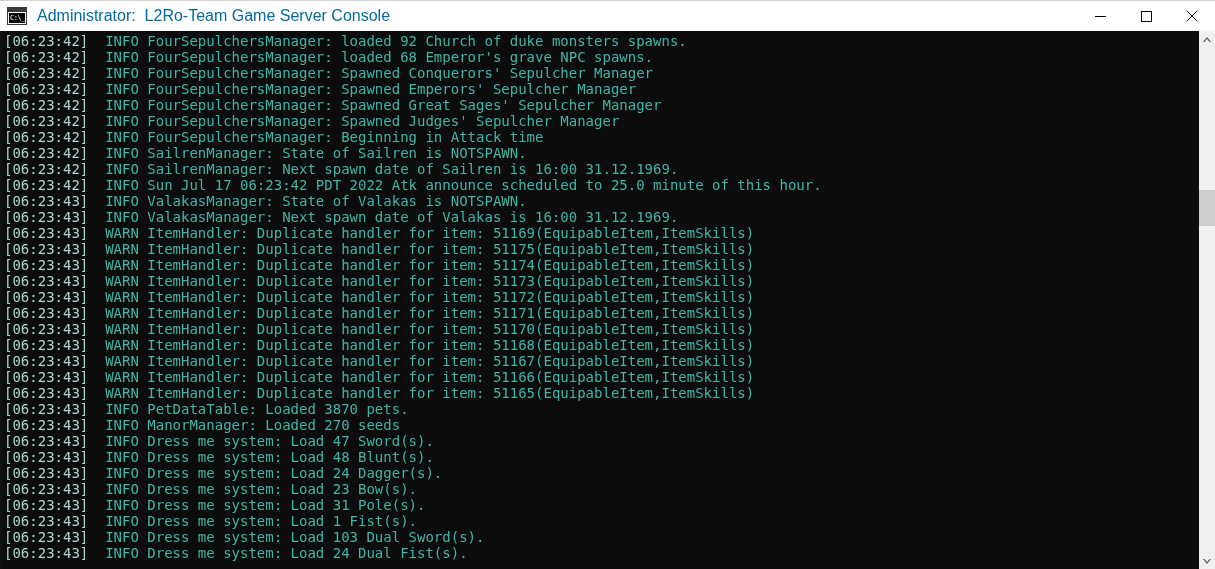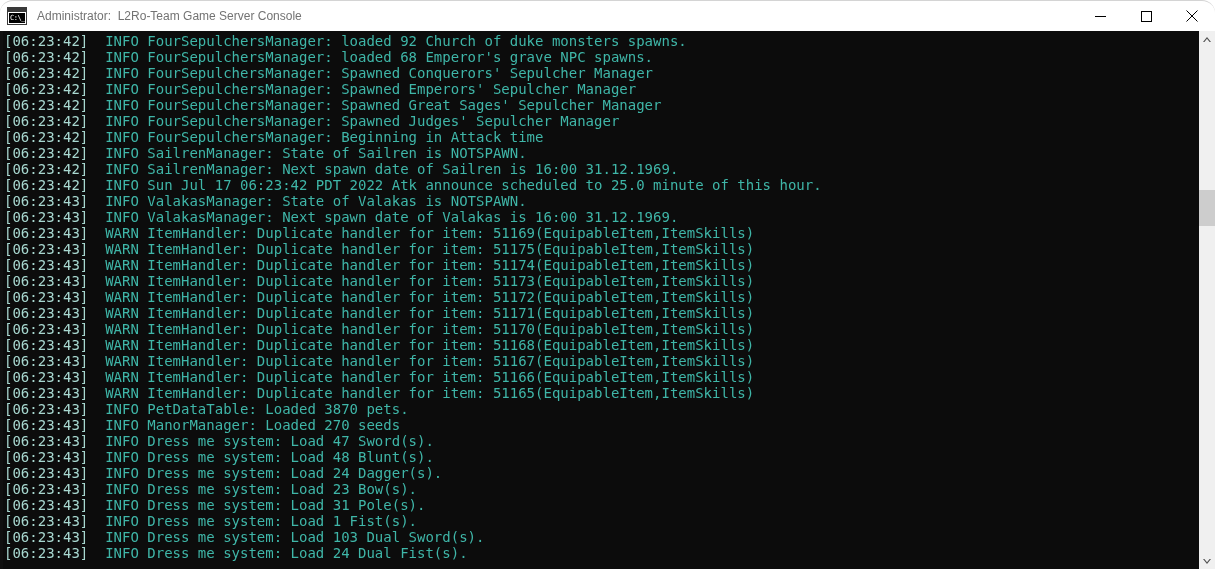--- a/index.html
+++ b/index.html
@@ -27,21 +27,20 @@
   #titlebar {
     position: absolute;
     left: 0; top: 0;
     width: 1215px;
     height: 31px;
     background: #ffffff;
     border-top: 1px solid #d4d4d4;
     box-sizing: border-box;
     display: flex;
     align-items: center;
-    border-radius: 13px;
   }
   #titlebar-left {
     display: flex;
     align-items: center;
     padding-left: 7px;
     flex: 1 1 auto;
     min-width: 0;
   }
   .console-icon {
     width: 20px;
@@ -70,22 +69,22 @@
     font-size: 7px;
     line-height: 11px;
     letter-spacing: -0.5px;
     text-align: left;
     padding-left: 1px;
     box-sizing: border-box;
     overflow: hidden;
     white-space: nowrap;
   }
   #window-title {
-    font-size: 12px;
-    color: #737373;
+    font-size: 16px;
+    color: #0369a1;
     white-space: pre;
     font-family: "Liberation Sans", sans-serif;
     line-height: 14px;
   }
   #window-controls {
     display: flex;
     flex: 0 0 auto;
     height: 31px;
   }
   .winbtn {

